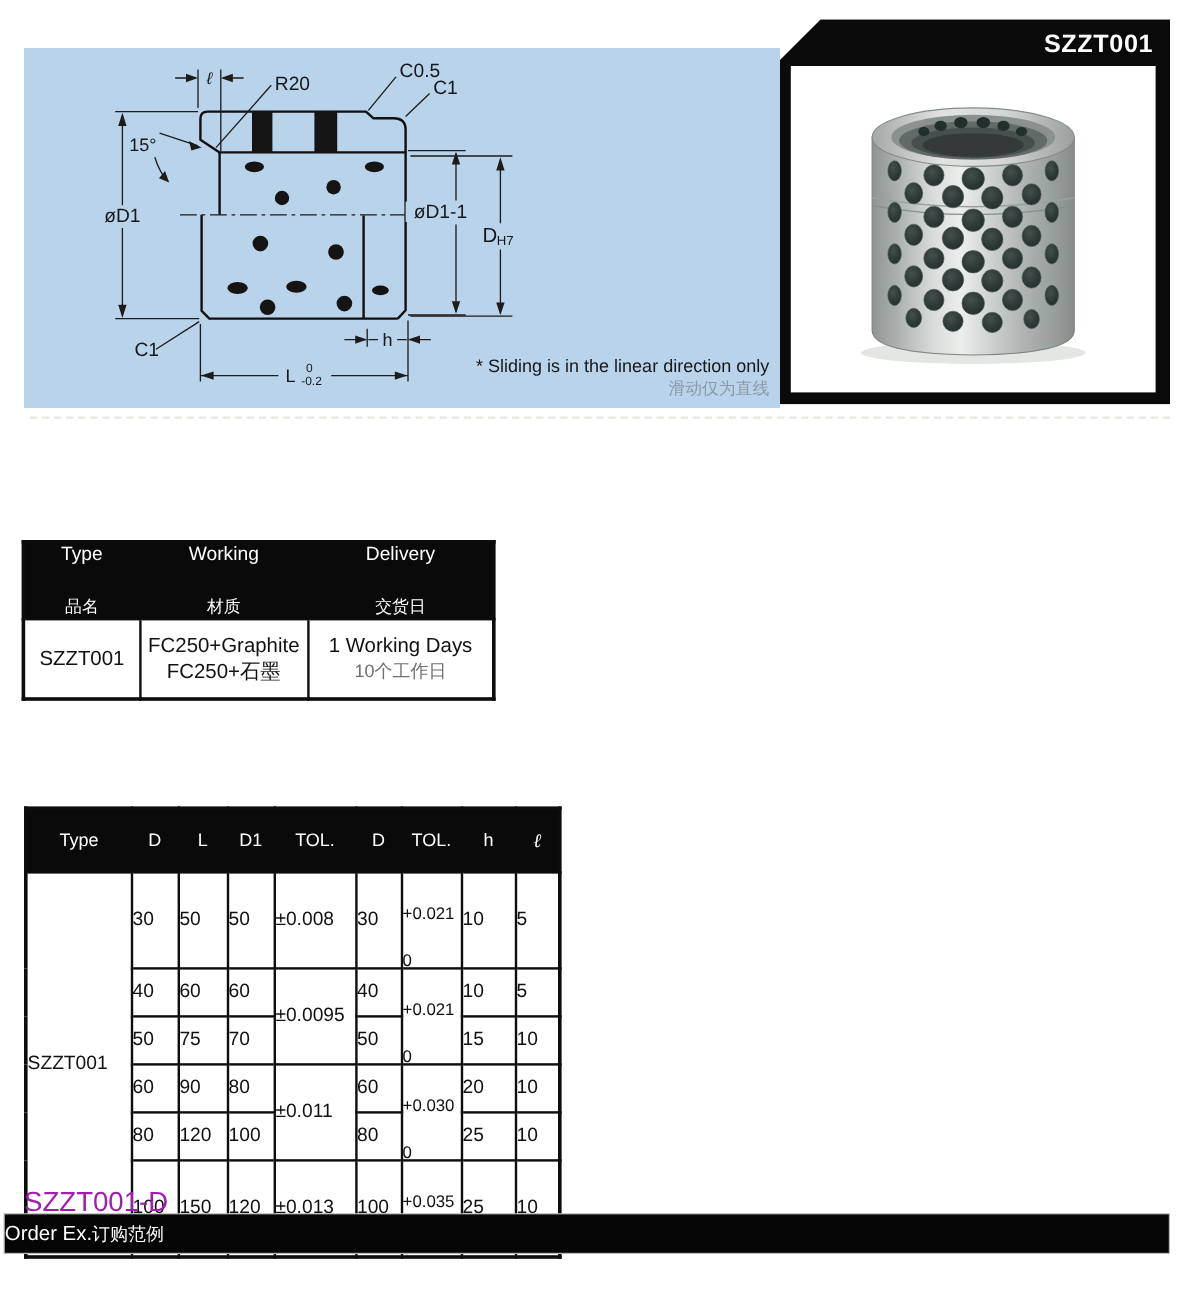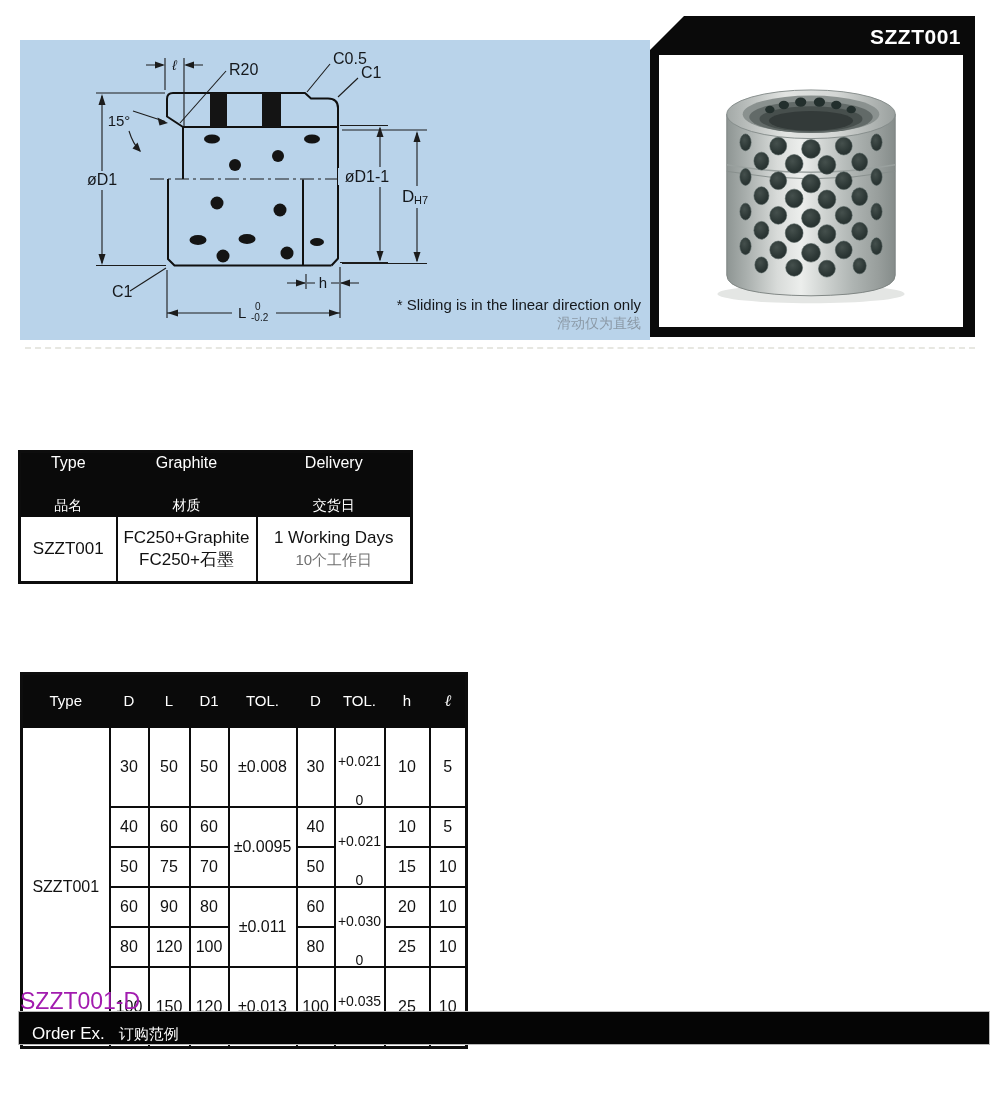--- a/index.html
+++ b/index.html
@@ -28,29 +28,29 @@
   table { border-collapse:collapse; table-layout:fixed; }
   .info-table { position:absolute; left:18px; top:450px; border:3px solid #0d0d0d; background:#fff; }
   .info-table th { background:#0a0a0a; color:#fff; font-weight:normal; font-size:16px; line-height:19px; height:40px; border:2px solid #0a0a0a; padding:0; }
   .info-table th .cn { display:block; font-size:14px;margin-top:24px; }
   .info-table td { border:2px solid #0d0d0d; text-align:center; vertical-align:middle; font-size:17px; height:64px; padding:0; }
   .info-table td .line { display:block; line-height:22px; }
   .cn-gray { color:#6f6f6f; font-size:15px; }
   
   .spec-table { position:absolute; left:20px; top:672px; border:3px solid #0d0d0d; background:#fff; }
   .spec-table th { background:#0a0a0a; color:#fff; font-weight:normal; font-size:15px; height:51px; border:2px solid #0a0a0a; padding:0; }
-  .spec-table td { border:2px solid #0d0d0d; text-align:center; vertical-align:middle; font-size:16px; height:26px; padding:0; }
+  .spec-table td { border:2px solid #0d0d0d; text-align:left; vertical-align:middle; font-size:16px; height:26px; padding:0; }
   .spec-table .ell-hdr { font-family:"DejaVu Serif",serif; font-style:italic; font-size:16px; }
   .tol-cell div { line-height:11px; font-size:14px;margin-top:28px; }
   .tol-cell { padding:2px 0; }
   
-  .order-bar { position:absolute; left:19px; top:1012px; width:970px; height:32px; background:#050505; color:#fff;
-    display:flex; align-items:flex-end; box-sizing:border-box; padding-left:13px; box-shadow:0 0 0 1px #b9b9b9; }
+  .order-bar { position:absolute; left:4px; top:1012px; width:970px; height:32px; background:#050505; color:#fff;
+    display:flex; align-items:center; box-sizing:border-box; box-shadow:0 0 0 1px #b9b9b9; }
   .order-en { font-size:17px; }
-  .order-cn { font-size:15px; margin-left:14px; }
+  .order-cn { font-size:15px; }
   .order-example { position:absolute; left:20px; top:988px; font-size:23px; color:#a21caf; }
 </style>
 </head>
 <body>
 
 <div>
 
   <section class="blueprint">
     <svg width="630" height="300" viewBox="0 0 630 300">
 
@@ -226,21 +226,21 @@
 
   <table class="info-table">
     <colgroup>
         <col style="width:97px">
         <col style="width:140px">
         <col style="width:155px">
       </colgroup>
     <thead>
       <tr>
         <th><span>Type</span><span class="cn">品名</span></th>
-        <th><span>Graphite</span><span class="cn">材质</span></th>
+        <th><span>Working</span><span class="cn">材质</span></th>
         <th><span>Delivery</span><span class="cn">交货日</span></th>
       </tr>
     </thead>
     <tbody>
       <tr>
         <td>SZZT001</td>
         <td>
           <span class="line">FC250+Graphite</span>
           <span class="line">FC250+石墨</span>
         </td>

